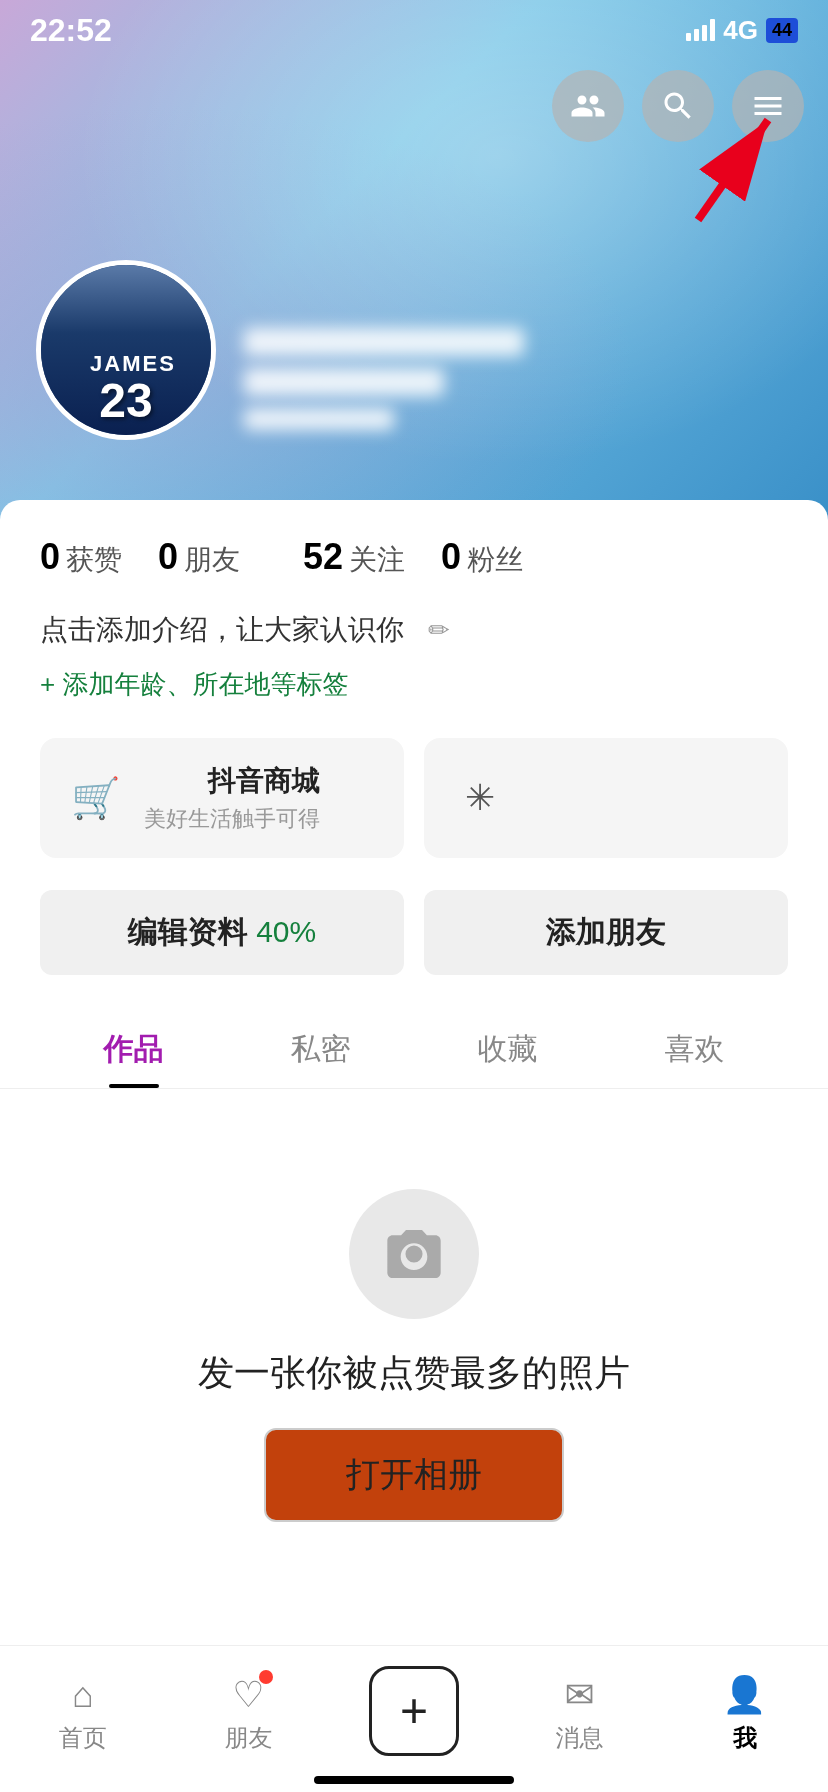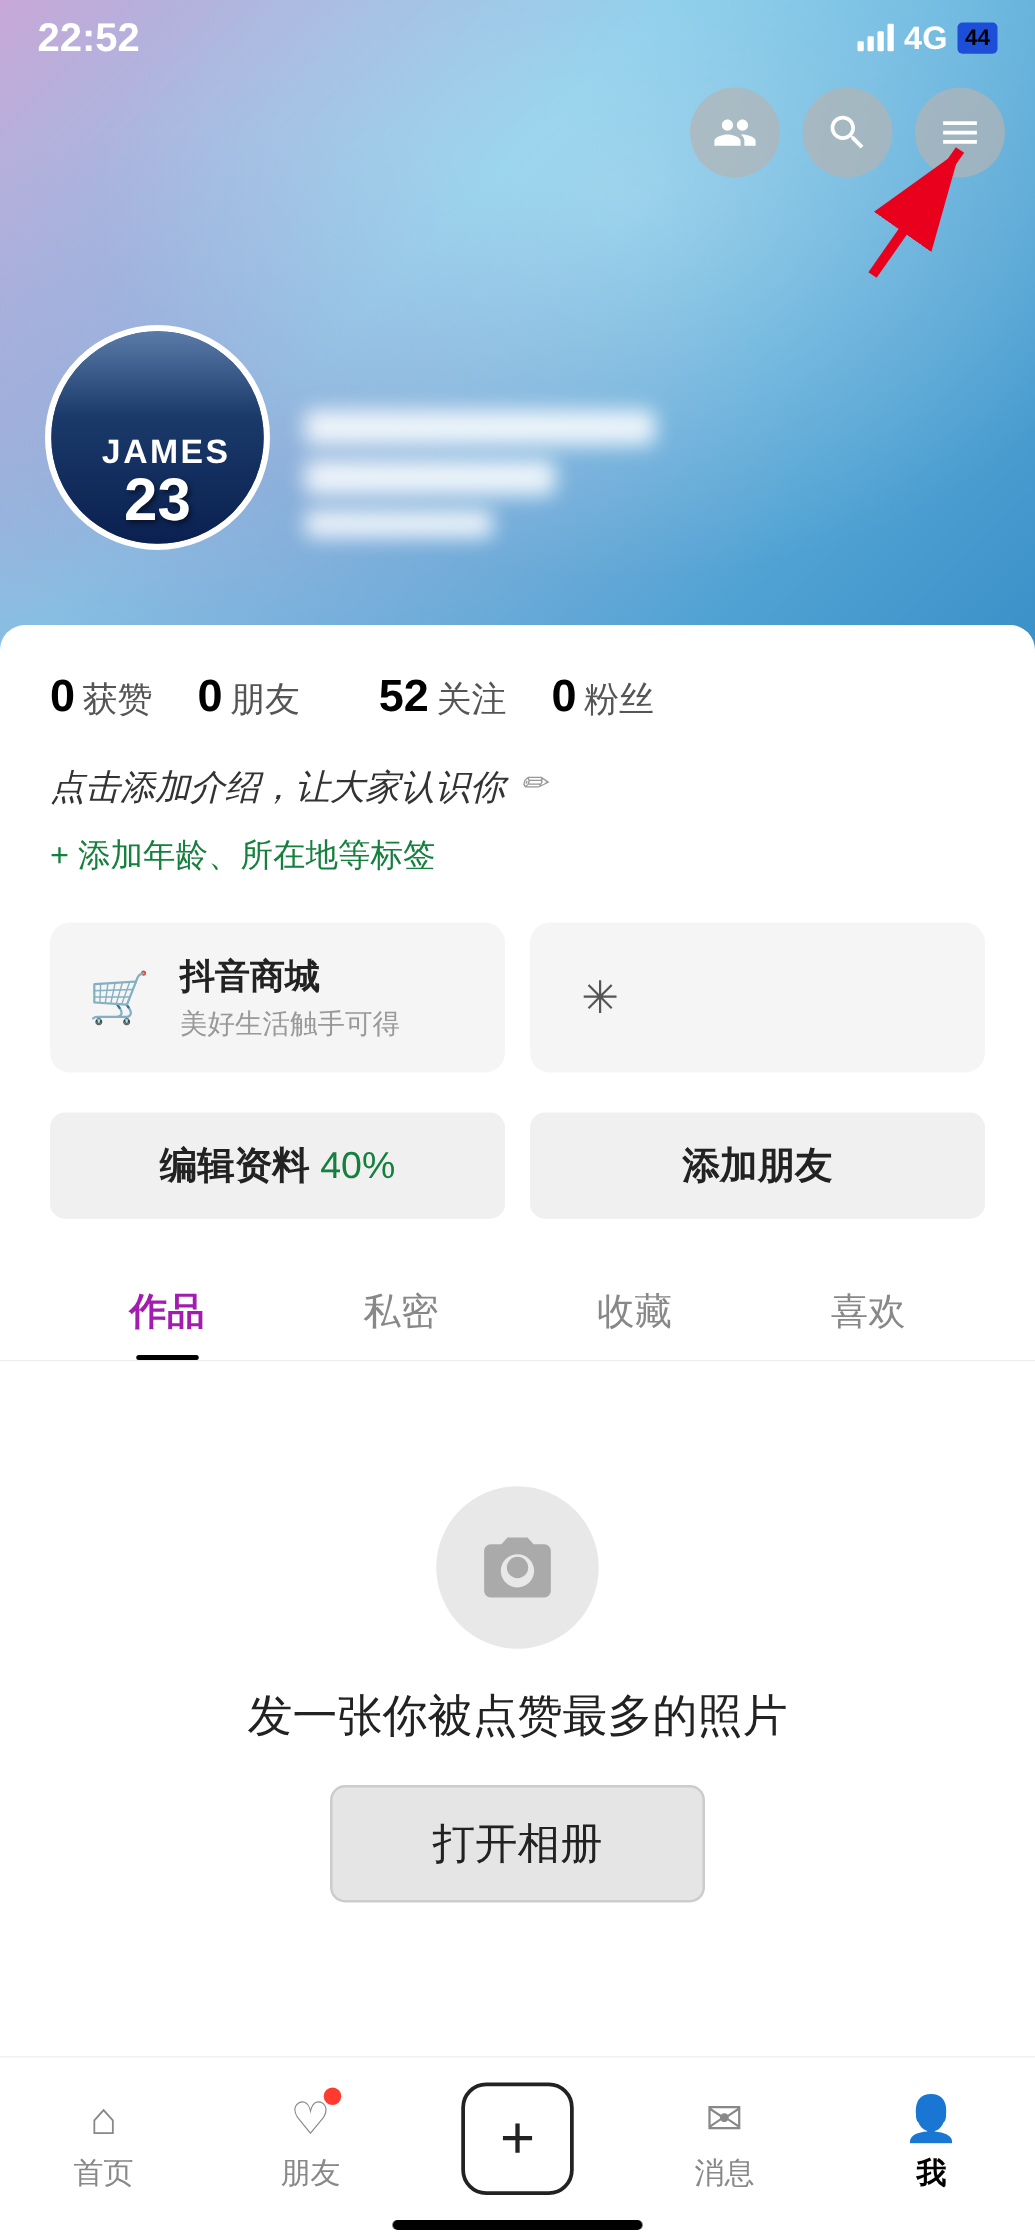--- a/index.html
+++ b/index.html
@@ -138,21 +138,21 @@
     }
     .jersey-number {
       color: #fff;
       font-size: 48px;
       font-weight: 900;
       line-height: 1;
       text-shadow: 2px 2px 4px rgba(0,0,0,0.5);
     }
     .jersey-name {
       color: #fff;
-      font-size: 27px;
+      font-size: 22px;
       font-weight: 700;
       letter-spacing: 2px;
       margin-left: 14px;
     }
     .user-info-blurred {
       flex: 1;
       display: flex;
       flex-direction: column;
       gap: 12px;
       padding-bottom: 10px;
@@ -205,22 +205,22 @@
     }
 
     
     .bio-section {
       padding: 8px 40px 16px;
     }
     .bio-text {
       font-size: 28px;
       color: #333;
       display: flex;
-      gap: 12px;
-      font-style: italic;
+      align-items: center;
+      gap: 24px;
     }
     .edit-icon {
       color: #999;
       font-size: 26px;
     }
     .tag-add {
       margin-top: 18px;
       display: flex;
       align-items: center;
       gap: 8px;
@@ -250,20 +250,21 @@
       display: flex;
       align-items: center;
       justify-content: center;
       font-size: 40px;
       color: #444;
     }
     .link-text .title {
       font-size: 28px;
       font-weight: 600;
       color: #222;
+      text-align: right;
     }
     .link-text .subtitle {
       font-size: 22px;
       color: #999;
       margin-top: 4px;
     }
 
     
     .action-buttons {
       display: flex;
@@ -345,21 +346,21 @@
       font-size: 36px;
       color: #222;
       font-weight: 500;
     }
     .open-album-btn {
       border: 2px solid #ccc;
       border-radius: 12px;
       padding: 22px 80px;
       font-size: 34px;
       color: #222;
-      background: #e5e5e5;
+      background: #c2410c;
       cursor: pointer;
       font-weight: 500;
     }
 
     
     .bottom-nav {
       position: fixed;
       bottom: 0;
       left: 0;
       width: 828px;

